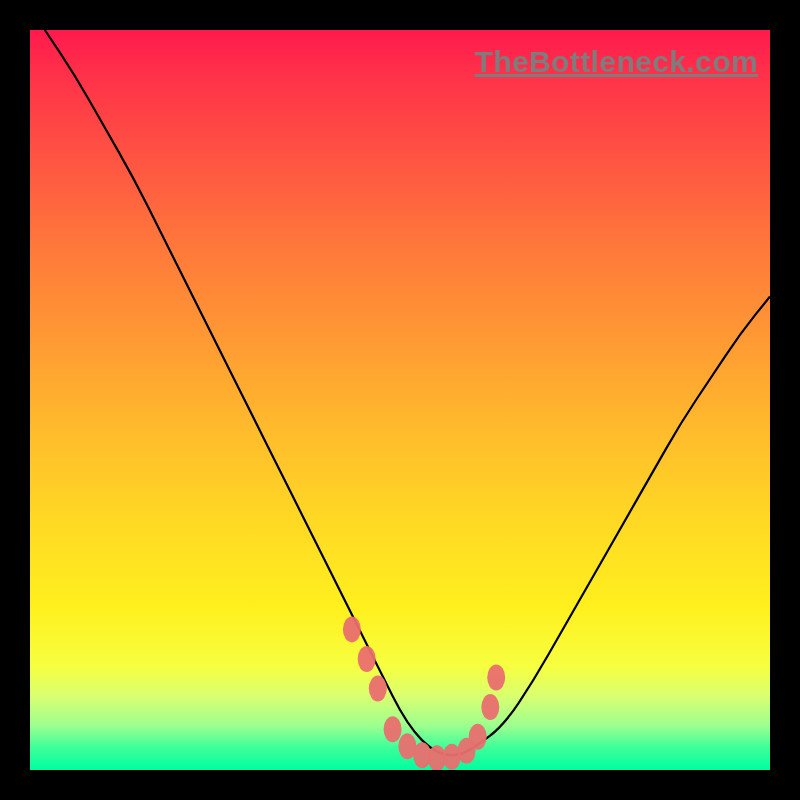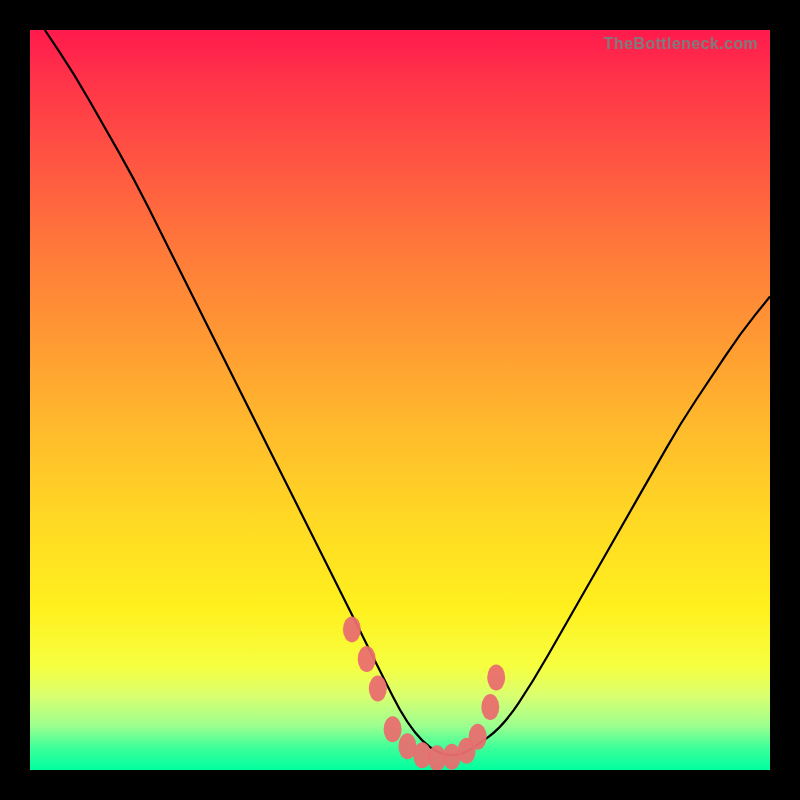--- a/index.html
+++ b/index.html
@@ -36,25 +36,26 @@
       #f6ff40 86%,
       #d9ff70 90%,
       #9dff8f 94%,
       #3dff99 97%,
       #00ffa0 100%
     );
   }
   .watermark {
     color: #7d7d7d;
     position: absolute;
-    font-size: 16px;
-    top: 5px;
+    font-size: 30px;
+    top: 15px;
     font-weight: 600;
     right: 12px;
     letter-spacing: 0.4px;
+    text-decoration: underline;
   }
   svg.curve {
     height: 740px;
     width: 740px;
     position: absolute;
     left: 0;
     top: 0;
   }
   .curve path.line {
     stroke-width: 2.2;

